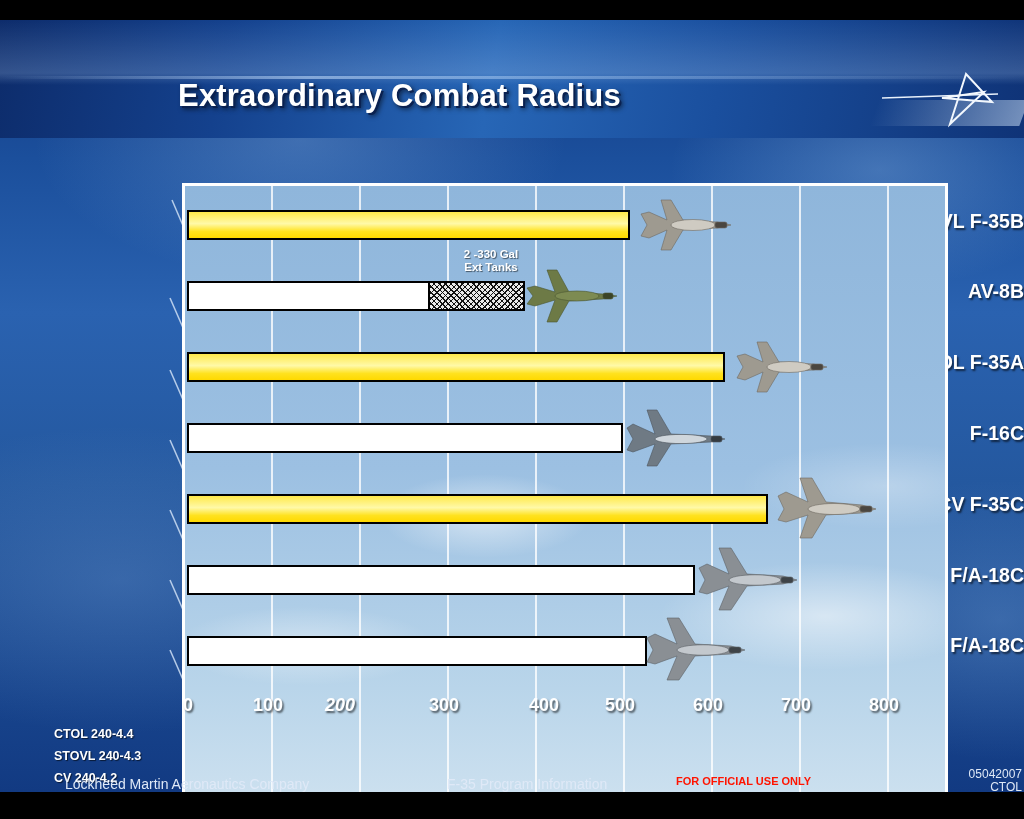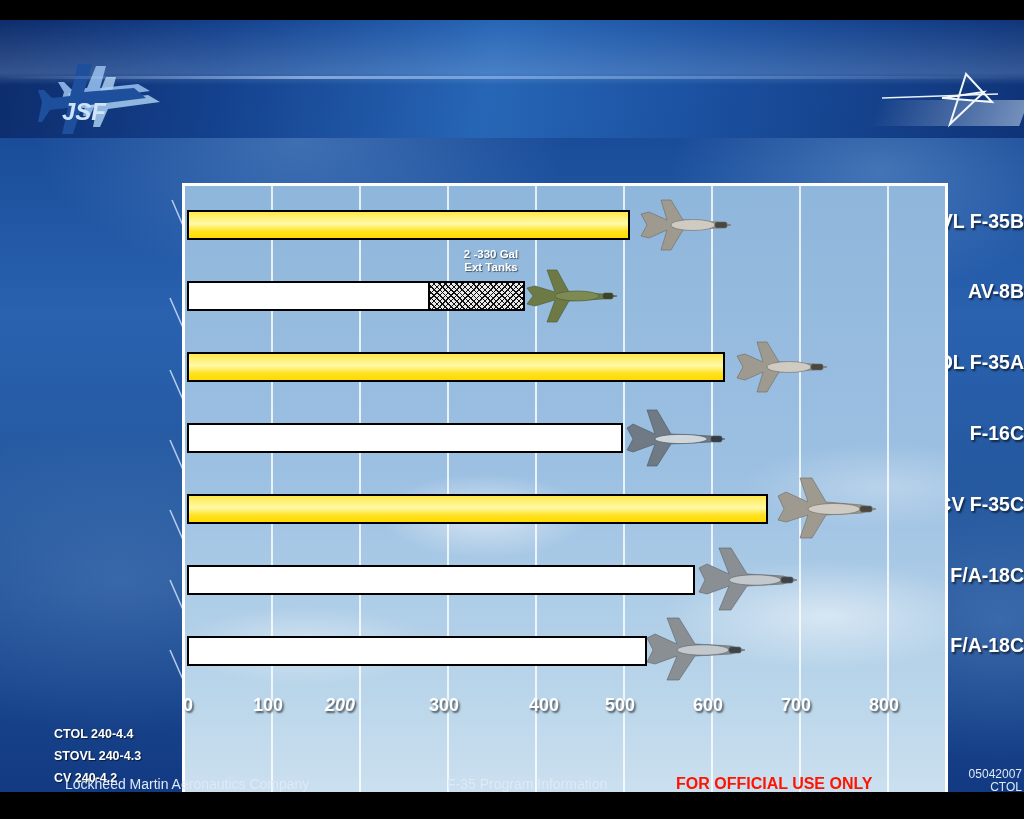--- a/index.html
+++ b/index.html
@@ -77,48 +77,35 @@
   
   .xlabel{
     position:absolute;top:675px;color:#fff;font-size:18px;font-weight:bold;
     text-shadow:1.5px 1.5px 2px rgba(0,0,0,.6);transform:translateX(-50%);
   }
 
   
   .fnote{position:absolute;left:6px;color:#fff;font-size:12.5px;font-weight:bold;
          text-shadow:1px 1px 1px rgba(0,0,0,.6);margin-left:48px;}
   .frow{position:absolute;top:756px;font-size:14px;color:#dfe9f7;padding-left:7px;}
-  #f-red{position:absolute;top:755px;left:676px;color:#ff1400;font-size:16px;font-weight:bold;}
+  #f-red{position:absolute;top:755px;left:676px;color:#ff1400;font-size:11px;font-weight:bold;}
   #f-date{position:absolute;right:2px;top:748px;text-align:right;color:#dfe9f7;font-size:12px;line-height:13px;white-space:pre-line;}
 
   .jet{position:absolute;}
 </style>
 </head>
 <body>
 
 <div id="slide">
 
   <div id="banner">
     <div class="swoosh"></div>
 
-    <div id="jsf-logo">
-      <svg viewBox="0 0 126 84" width="126" height="84">
-        <g fill="#8fb8e8" opacity=".92">
-          <path d="M58 8 L68 8 L62 30 L100 26 L112 33 L60 40 L52 58 L45 58 L49 38 L34 39 L27 48 L22 48 L26 34 L20 24 L26 24 L33 31 L49 30 Z"></path>
-        </g>
-        <g fill="#a9ceef" opacity=".85" transform="translate(10,11)">
-          <path d="M58 8 L68 8 L62 30 L100 26 L112 33 L60 40 L52 58 L45 58 L49 38 L34 39 L27 48 L22 48 L26 34 L20 24 L26 24 L33 31 L49 30 Z"></path>
-        </g>
-        <g fill="#1e4f9c">
-          <path d="M40 6 L54 6 L46 34 L96 30 L108 40 L44 48 L35 76 L24 76 L30 50 L12 52 L4 64 L0 64 L4 44 L0 32 L6 32 L14 40 L32 38 Z"></path>
-        </g>
-        <text x="46" y="62" font-family="'Liberation Sans',sans-serif" font-size="24" font-style="italic" font-weight="bold" fill="#cfe4fa" text-anchor="middle">JSF</text>
-      </svg>
-    </div>
-
+
+    <div id="title">Extraordinary Combat Radius</div>
 
     <div id="lm-logo">
       <svg viewBox="0 0 130 62" width="130" height="62">
         <path d="M2 30 L118 26" stroke="#e8f1fb" stroke-width="1.6" fill="none"></path>
         <path d="M86 6 L70 56 L104 24 L62 30 L112 34 Z" stroke="#f2f7fd" stroke-width="2" fill="none"></path>
       </svg>
     </div>
   </div>
 
   <div id="ylabels">

